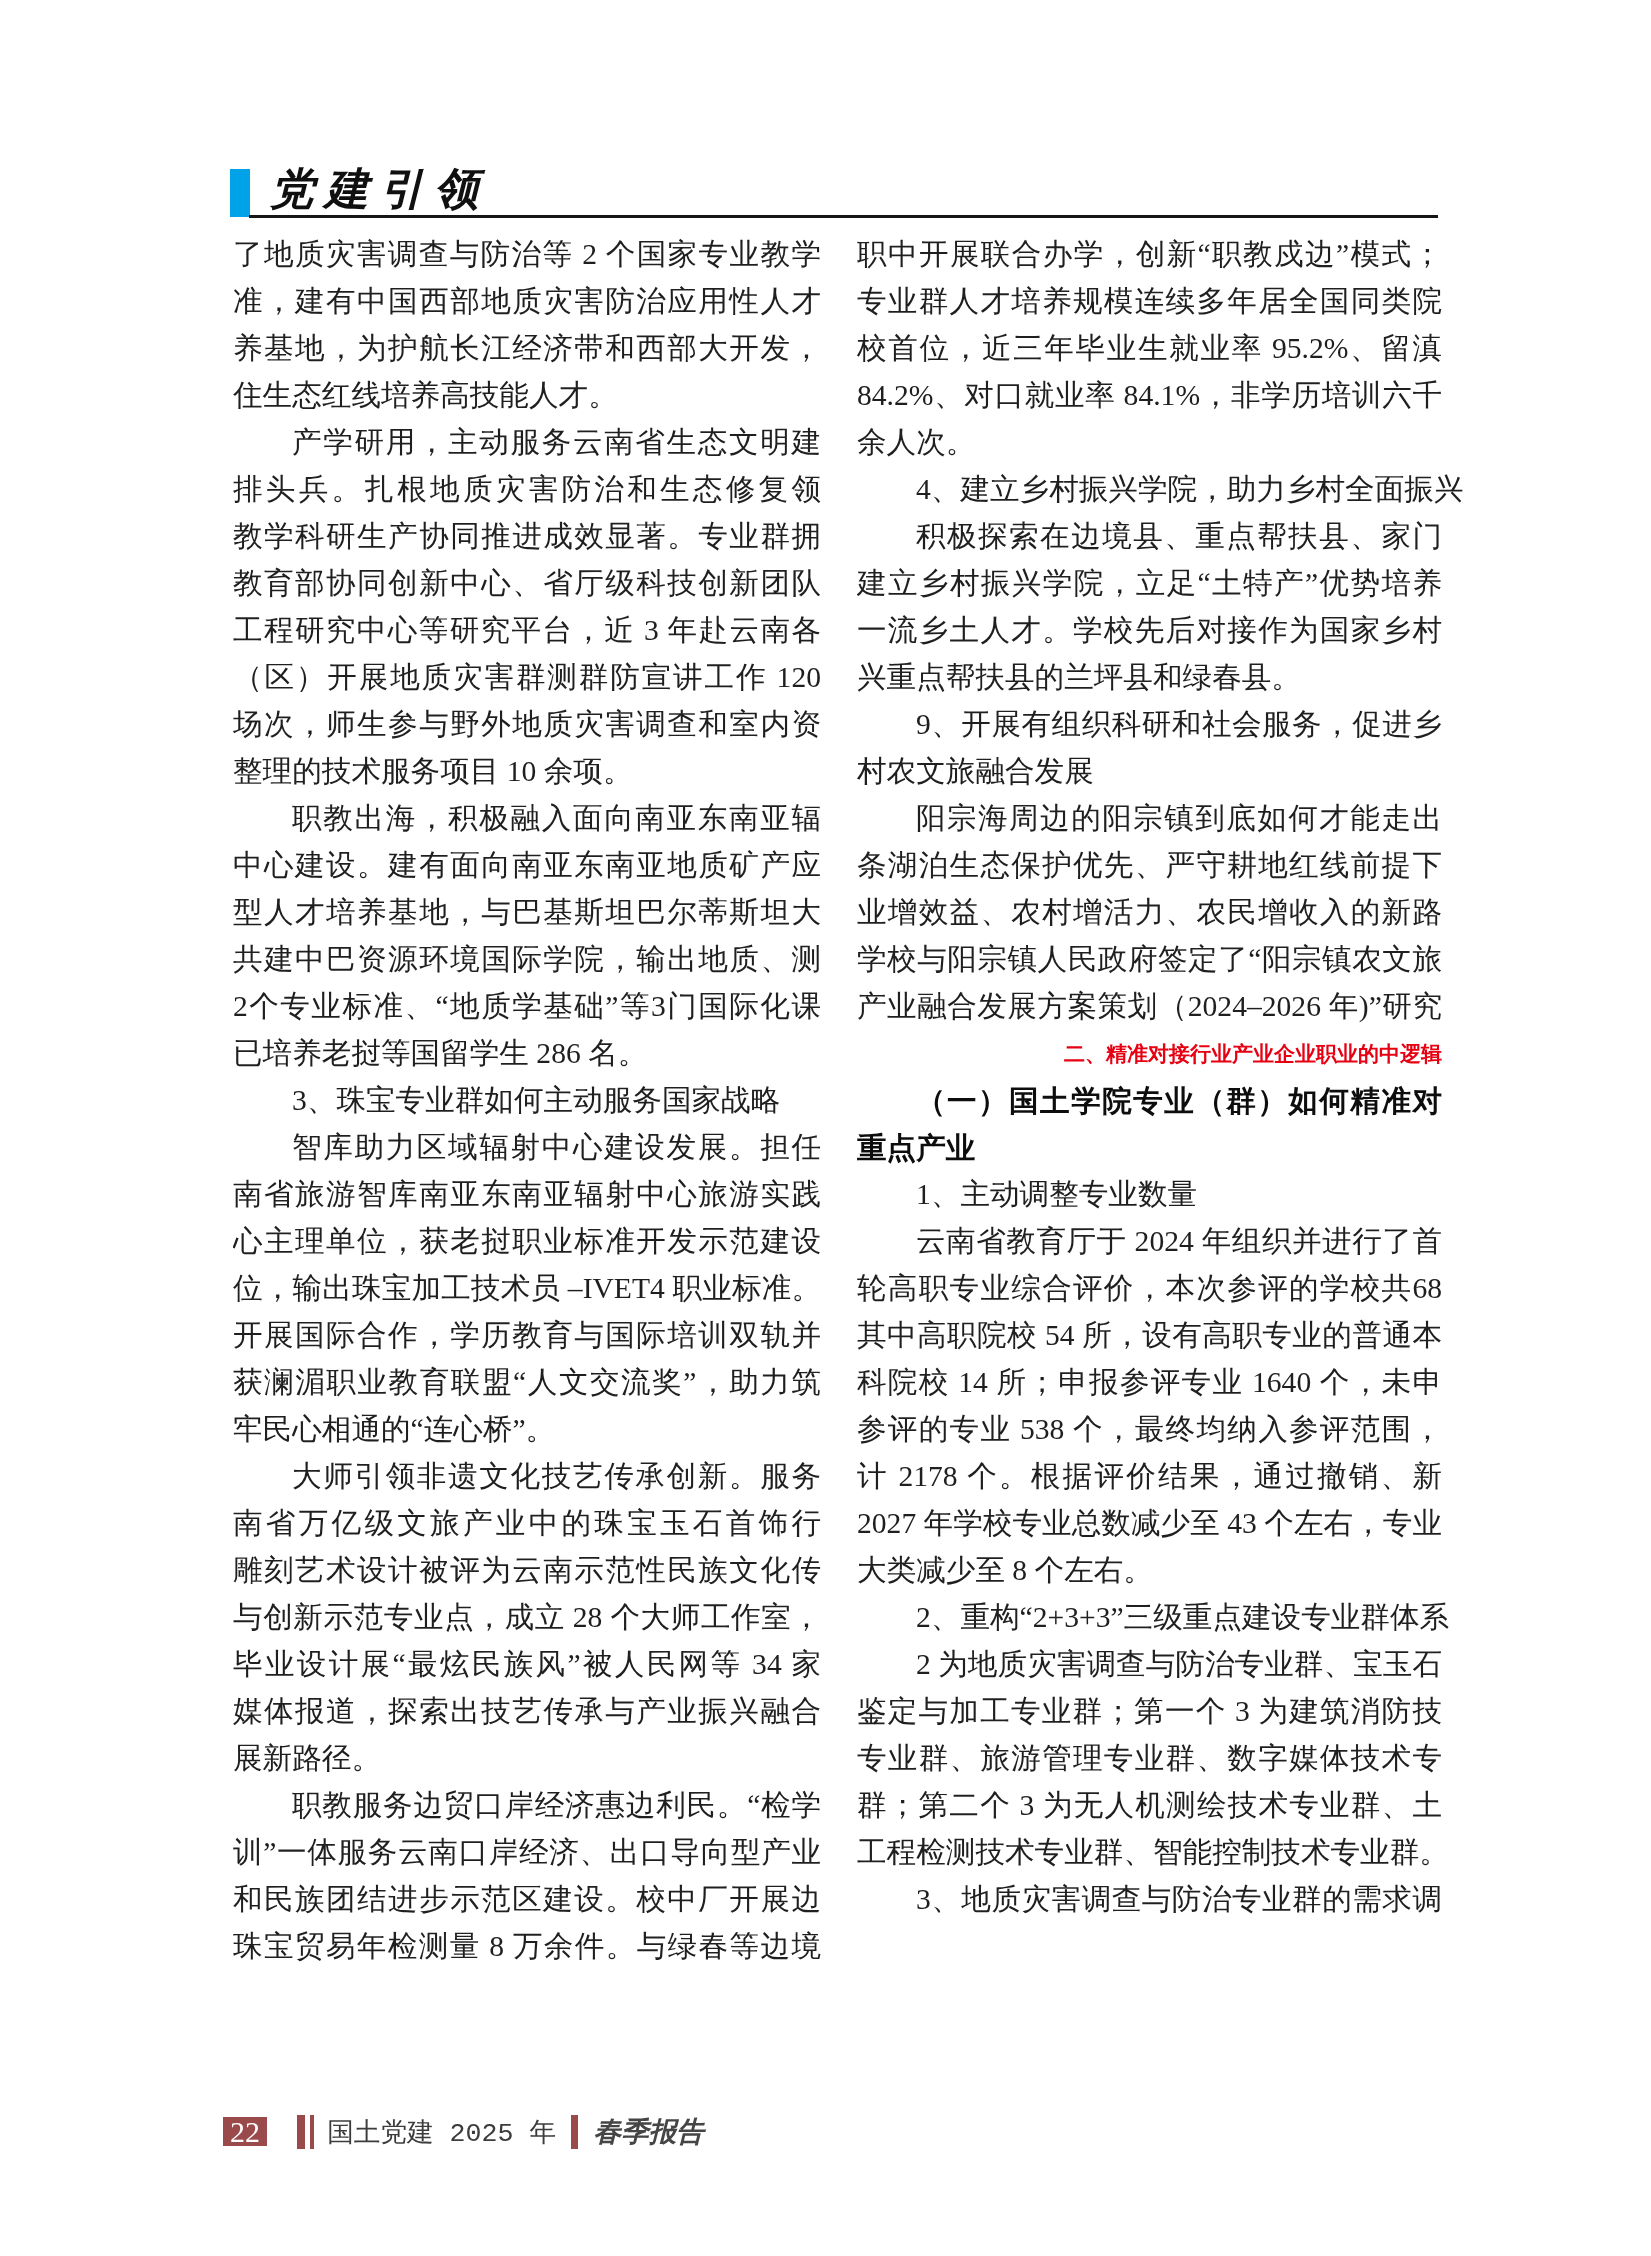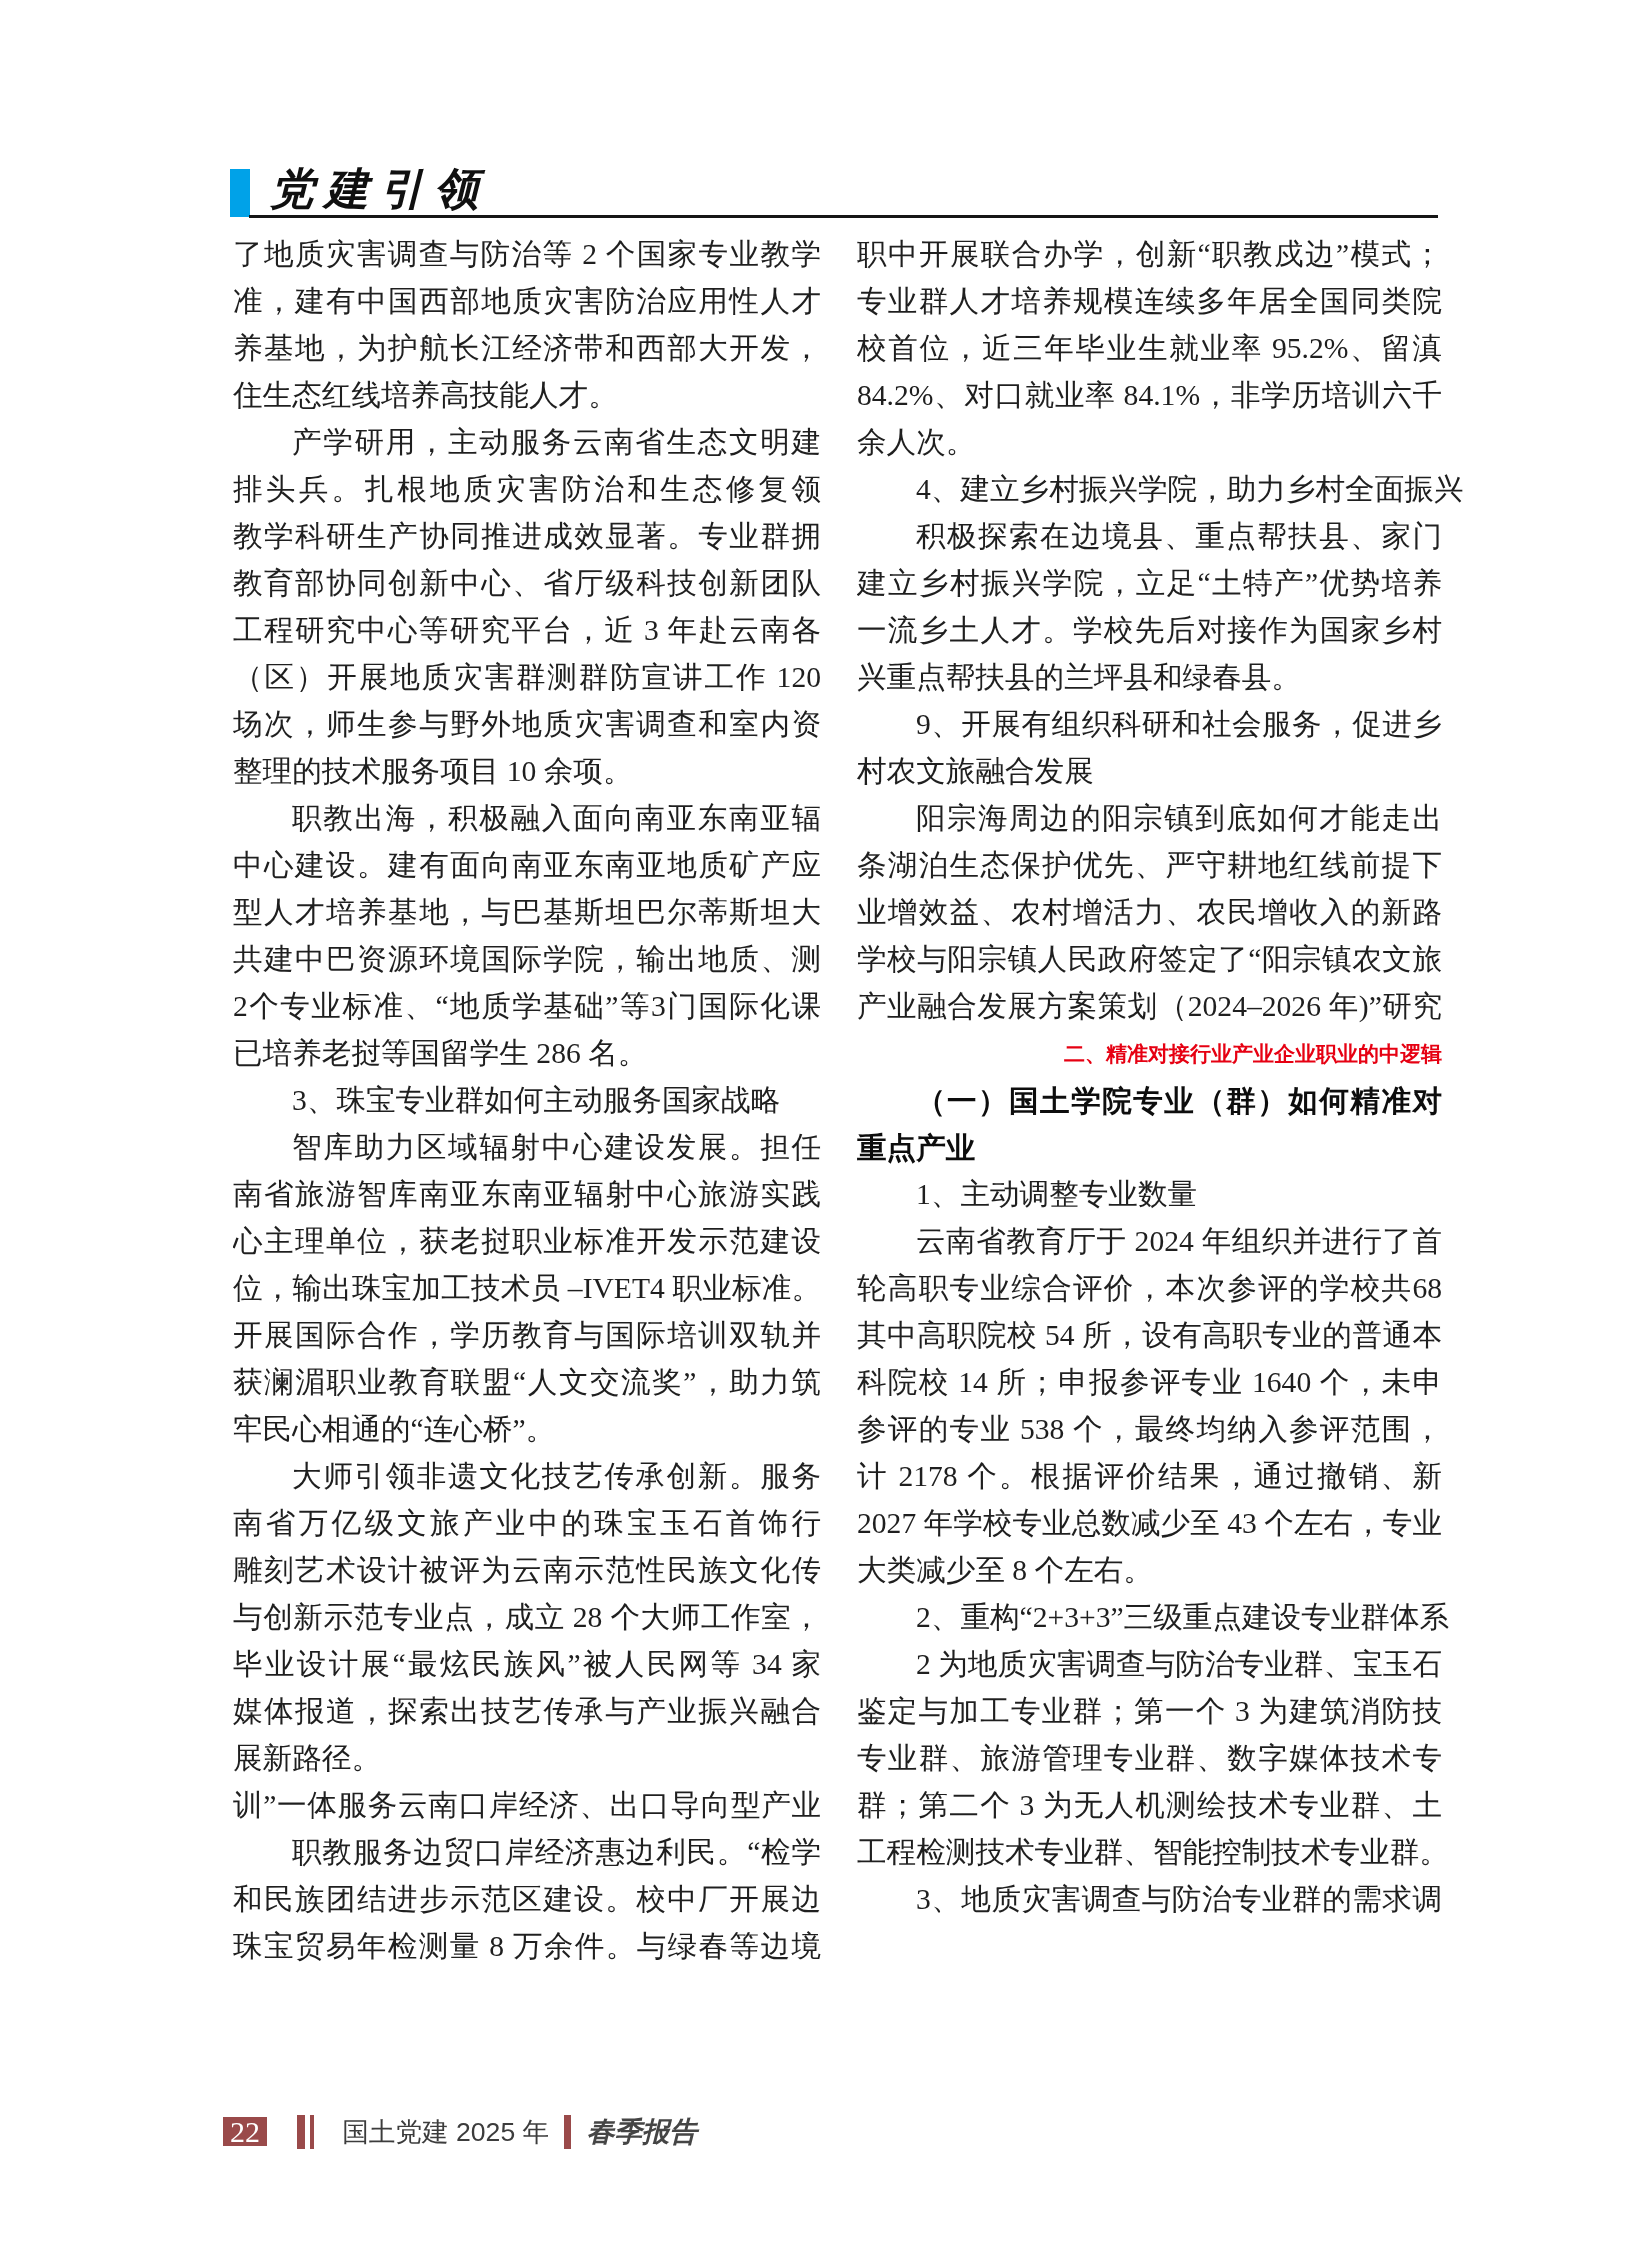--- a/index.html
+++ b/index.html
@@ -86,22 +86,22 @@
     background:var(--footer-red);
     color:#ffffff;
     font-family:"Liberation Serif", serif;
     font-size:30px;line-height:29.6px;
     text-align:center;
   }
   .fbar{background:var(--footer-red);}
   .fbar-thick{width:8.9px;height:34px;margin-left:29.6px;}
   .fbar-thin{width:3.9px;height:34px;margin-left:4.9px;}
   .journal{
-    margin-left:28px;
-    font-family:Liberation Sans, sans-serif;
+    margin-left:13px;
+    font-family:Liberation Mono, monospace;
     font-size:26.6px;color:#3c3c3c;
     white-space:pre;
   }
   .fbar-mid{width:6.9px;height:34px;margin-left:14.8px;}
   .issue{
     margin-left:15.8px;
     font-family:"Liberation Serif", serif;
     font-style:italic;font-weight:bold;
     font-size:27.6px;color:#454545;
     white-space:pre;
@@ -143,22 +143,22 @@
       <div class="line fill">开展国际合作，学历教育与国际培训双轨并行，</div>
       <div class="line fill">获澜湄职业教育联盟“人文交流奖”，助力筑</div>
       <div class="line">牢民心相通的“连心桥”。</div>
       <div class="line fill indent">大师引领非遗文化技艺传承创新。服务云</div>
       <div class="line fill">南省万亿级文旅产业中的珠宝玉石首饰行业，</div>
       <div class="line fill">雕刻艺术设计被评为云南示范性民族文化传承</div>
       <div class="line fill">与创新示范专业点，成立 28 个大师工作室，</div>
       <div class="line fill">毕业设计展“最炫民族风”被人民网等 34 家</div>
       <div class="line fill">媒体报道，探索出技艺传承与产业振兴融合发</div>
       <div class="line">展新路径。</div>
+      <div class="line fill indent">职教服务边贸口岸经济惠边利民。“检学</div>
       <div class="line fill">训”一体服务云南口岸经济、出口导向型产业</div>
-      <div class="line fill indent">职教服务边贸口岸经济惠边利民。“检学</div>
       <div class="line fill">和民族团结进步示范区建设。校中厂开展边境</div>
       <div class="line fill">珠宝贸易年检测量 8 万余件。与绿春等边境县</div>
     </section>
   <section class="col col-right">
       <div class="line fill">职中开展联合办学，创新“职教戍边”模式；</div>
       <div class="line fill">专业群人才培养规模连续多年居全国同类院</div>
       <div class="line fill">校首位，近三年毕业生就业率 95.2%、留滇率</div>
       <div class="line fill">84.2%、对口就业率 84.1%，非学历培训六千</div>
       <div class="line">余人次。</div>
       <div class="line indent">4、建立乡村振兴学院，助力乡村全面振兴</div>

